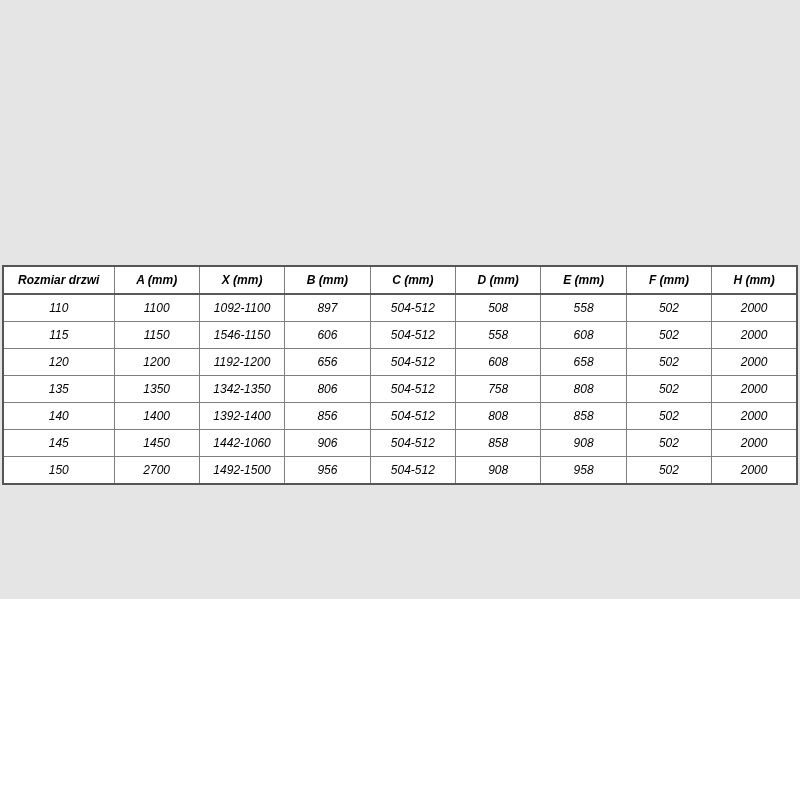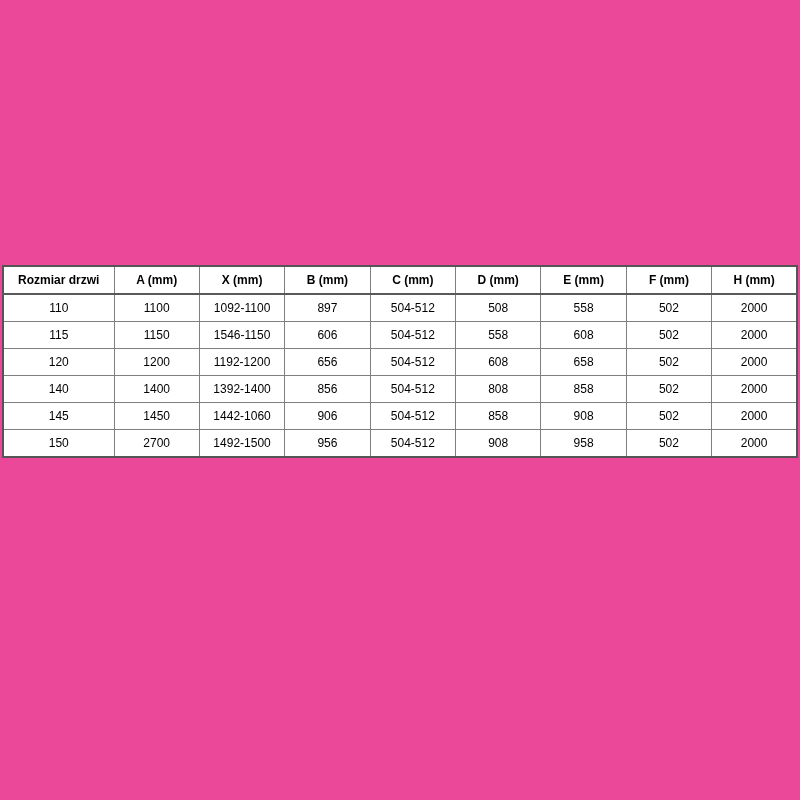--- a/index.html
+++ b/index.html
@@ -3,25 +3,26 @@
 <meta charset="utf-8">
 <style>
   html, body {
     margin: 0;
     padding: 0;
     background: #ffffff;
   }
   .page {
     position: relative;
     width: 800px;
-    height: 800px;
-    background: #ec4899;
+    height: 599px;
+    background: #e5e5e5;
     font-family: "Liberation Sans", sans-serif;
     color: #000000;
     overflow: hidden;
+    font-style: italic;
   }
   .spec-table-wrap {
     position: absolute;
     top: 265px;
     left: 2px;
     width: 796px;
   }
   table.spec-table {
     width: 100%;
     border-collapse: collapse;
@@ -106,20 +107,31 @@
             <td>1200</td>
             <td>1192-1200</td>
             <td>656</td>
             <td>504-512</td>
             <td>608</td>
             <td>658</td>
             <td>502</td>
             <td>2000</td>
           </tr>
           <tr>
+            <td>135</td>
+            <td>1350</td>
+            <td>1342-1350</td>
+            <td>806</td>
+            <td>504-512</td>
+            <td>758</td>
+            <td>808</td>
+            <td>502</td>
+            <td>2000</td>
+          </tr>
+          <tr>
             <td>140</td>
             <td>1400</td>
             <td>1392-1400</td>
             <td>856</td>
             <td>504-512</td>
             <td>808</td>
             <td>858</td>
             <td>502</td>
             <td>2000</td>
           </tr>

